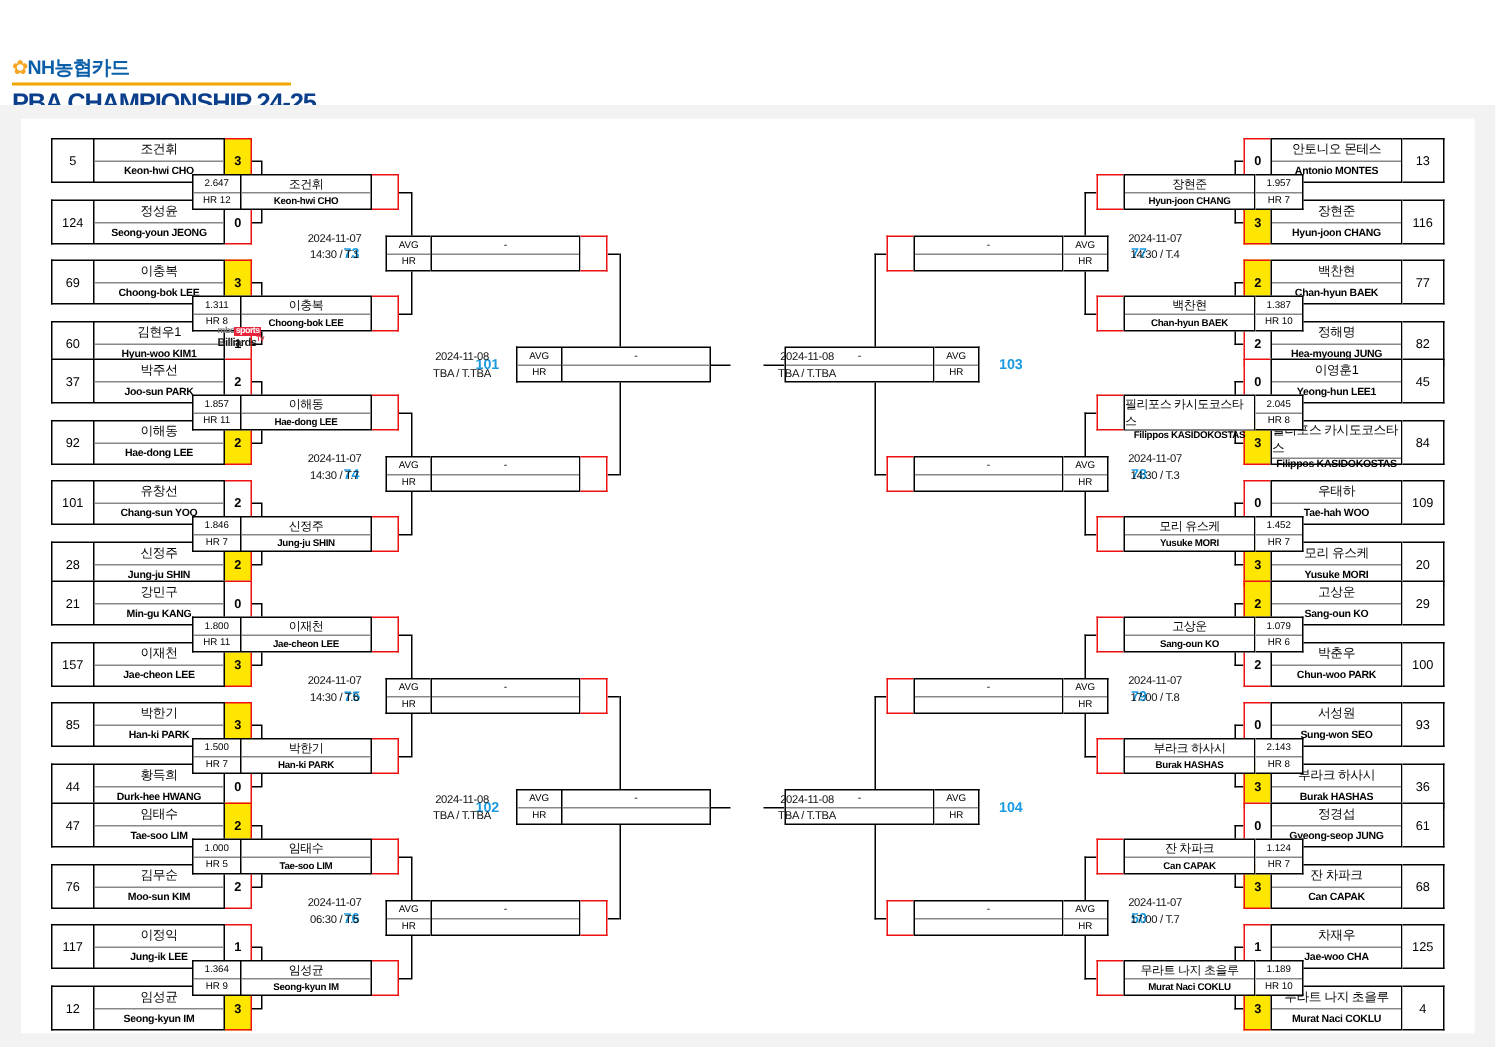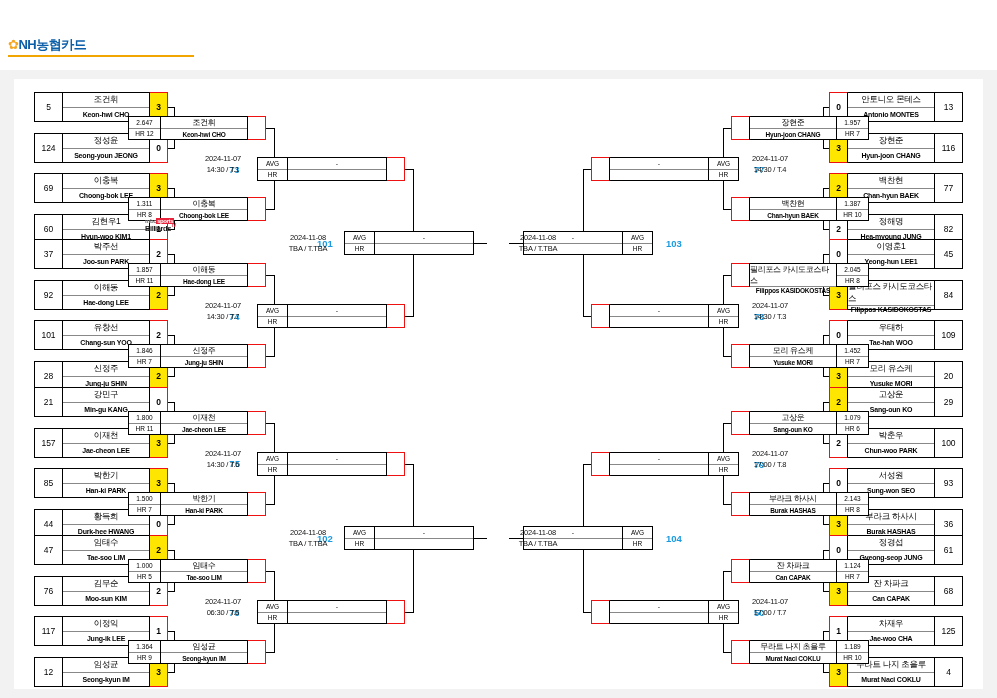--- a/index.html
+++ b/index.html
@@ -119,20 +119,21 @@
 </head>
 <body>
 
 <div id="header">
 
   <div id="logo-block">
     <div id="logo-nh">
       <span class="mark">✿</span><span>NH농협카드</span>
     </div>
     <div id="logo-rule"></div>
+    <div id="logo-pba">PBA CHAMPIONSHIP 24-25</div>
   </div>
 
 
 </div>
 
 <div id="board">
 <div id="board-inner">
 
   <div id="lines-left">
         <div class="ln lnh" style="left: 154px; top: 28px; width: 6px; height: 1px;"></div>

